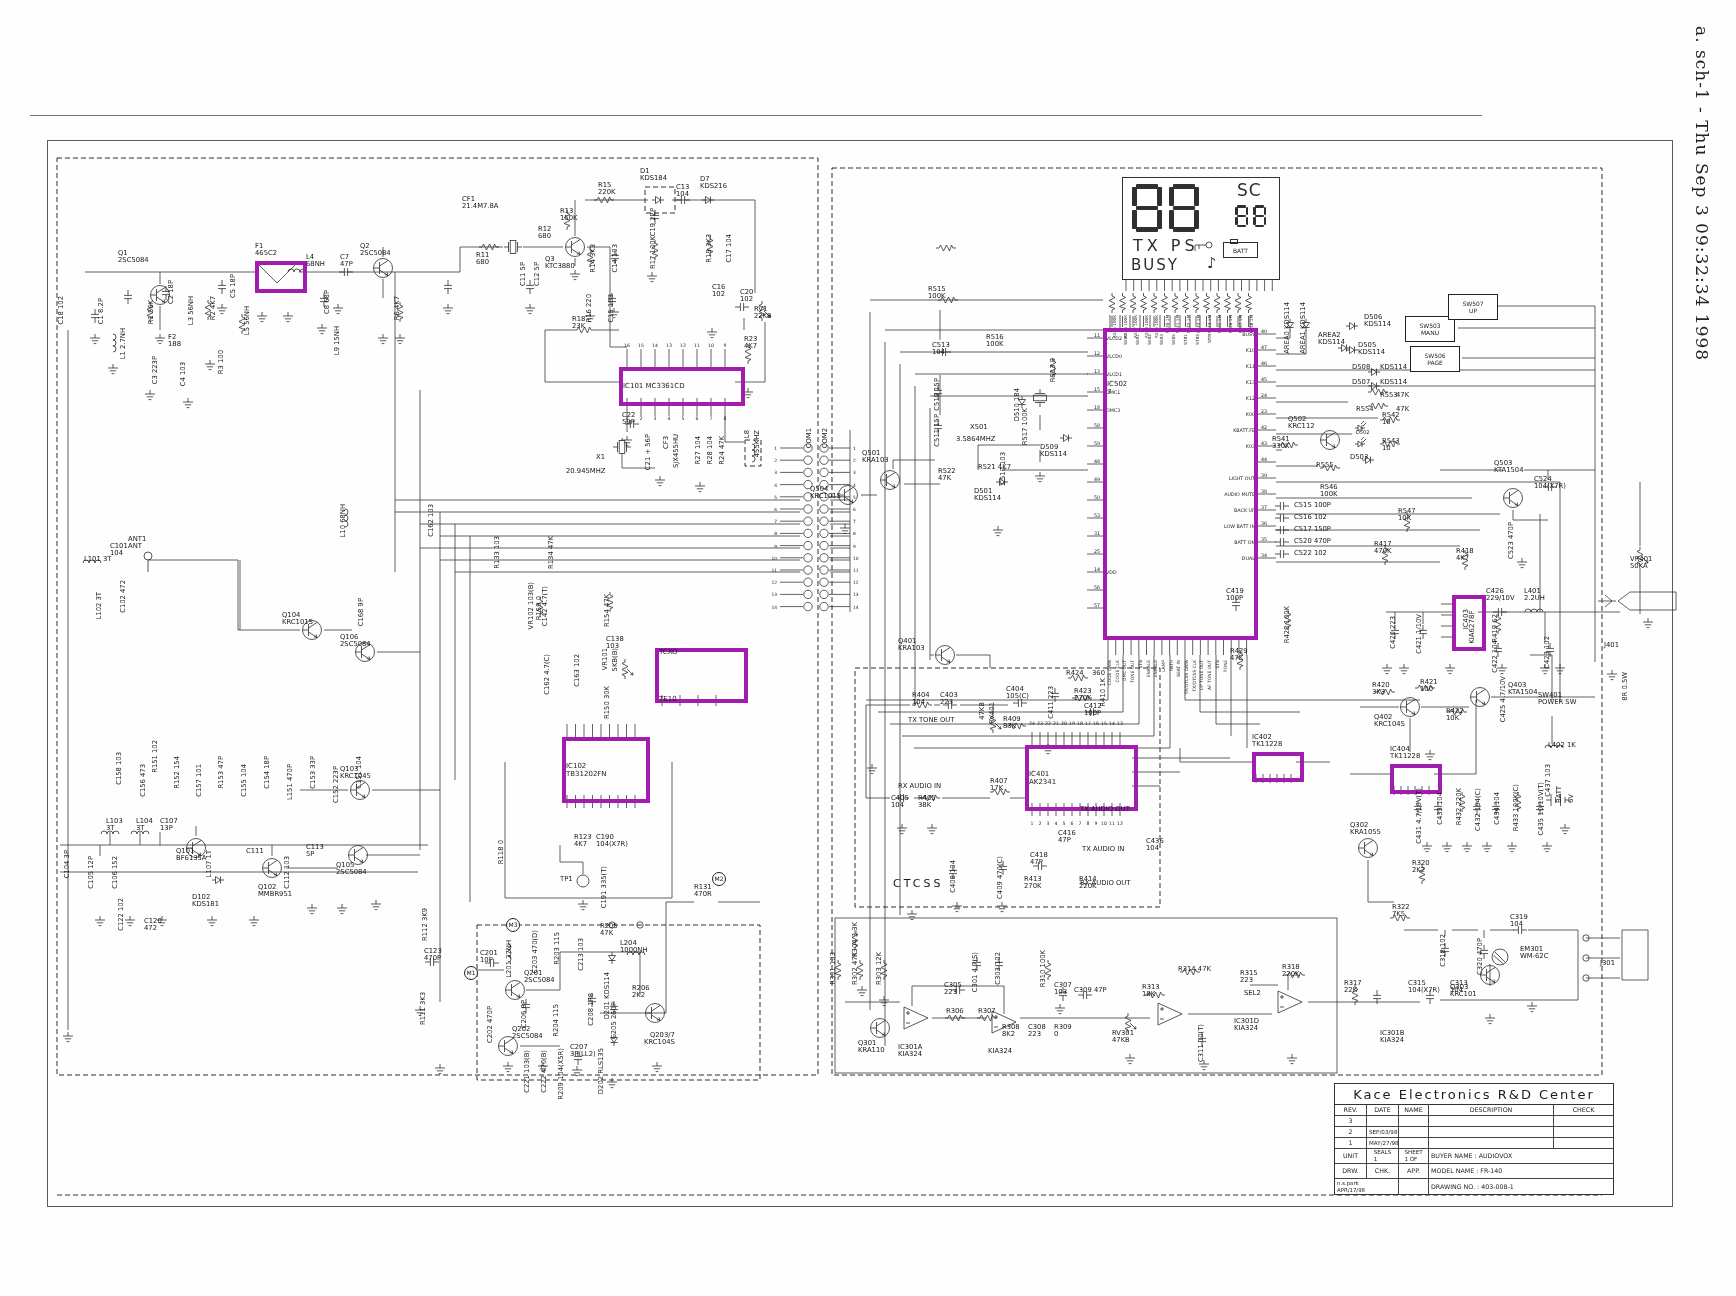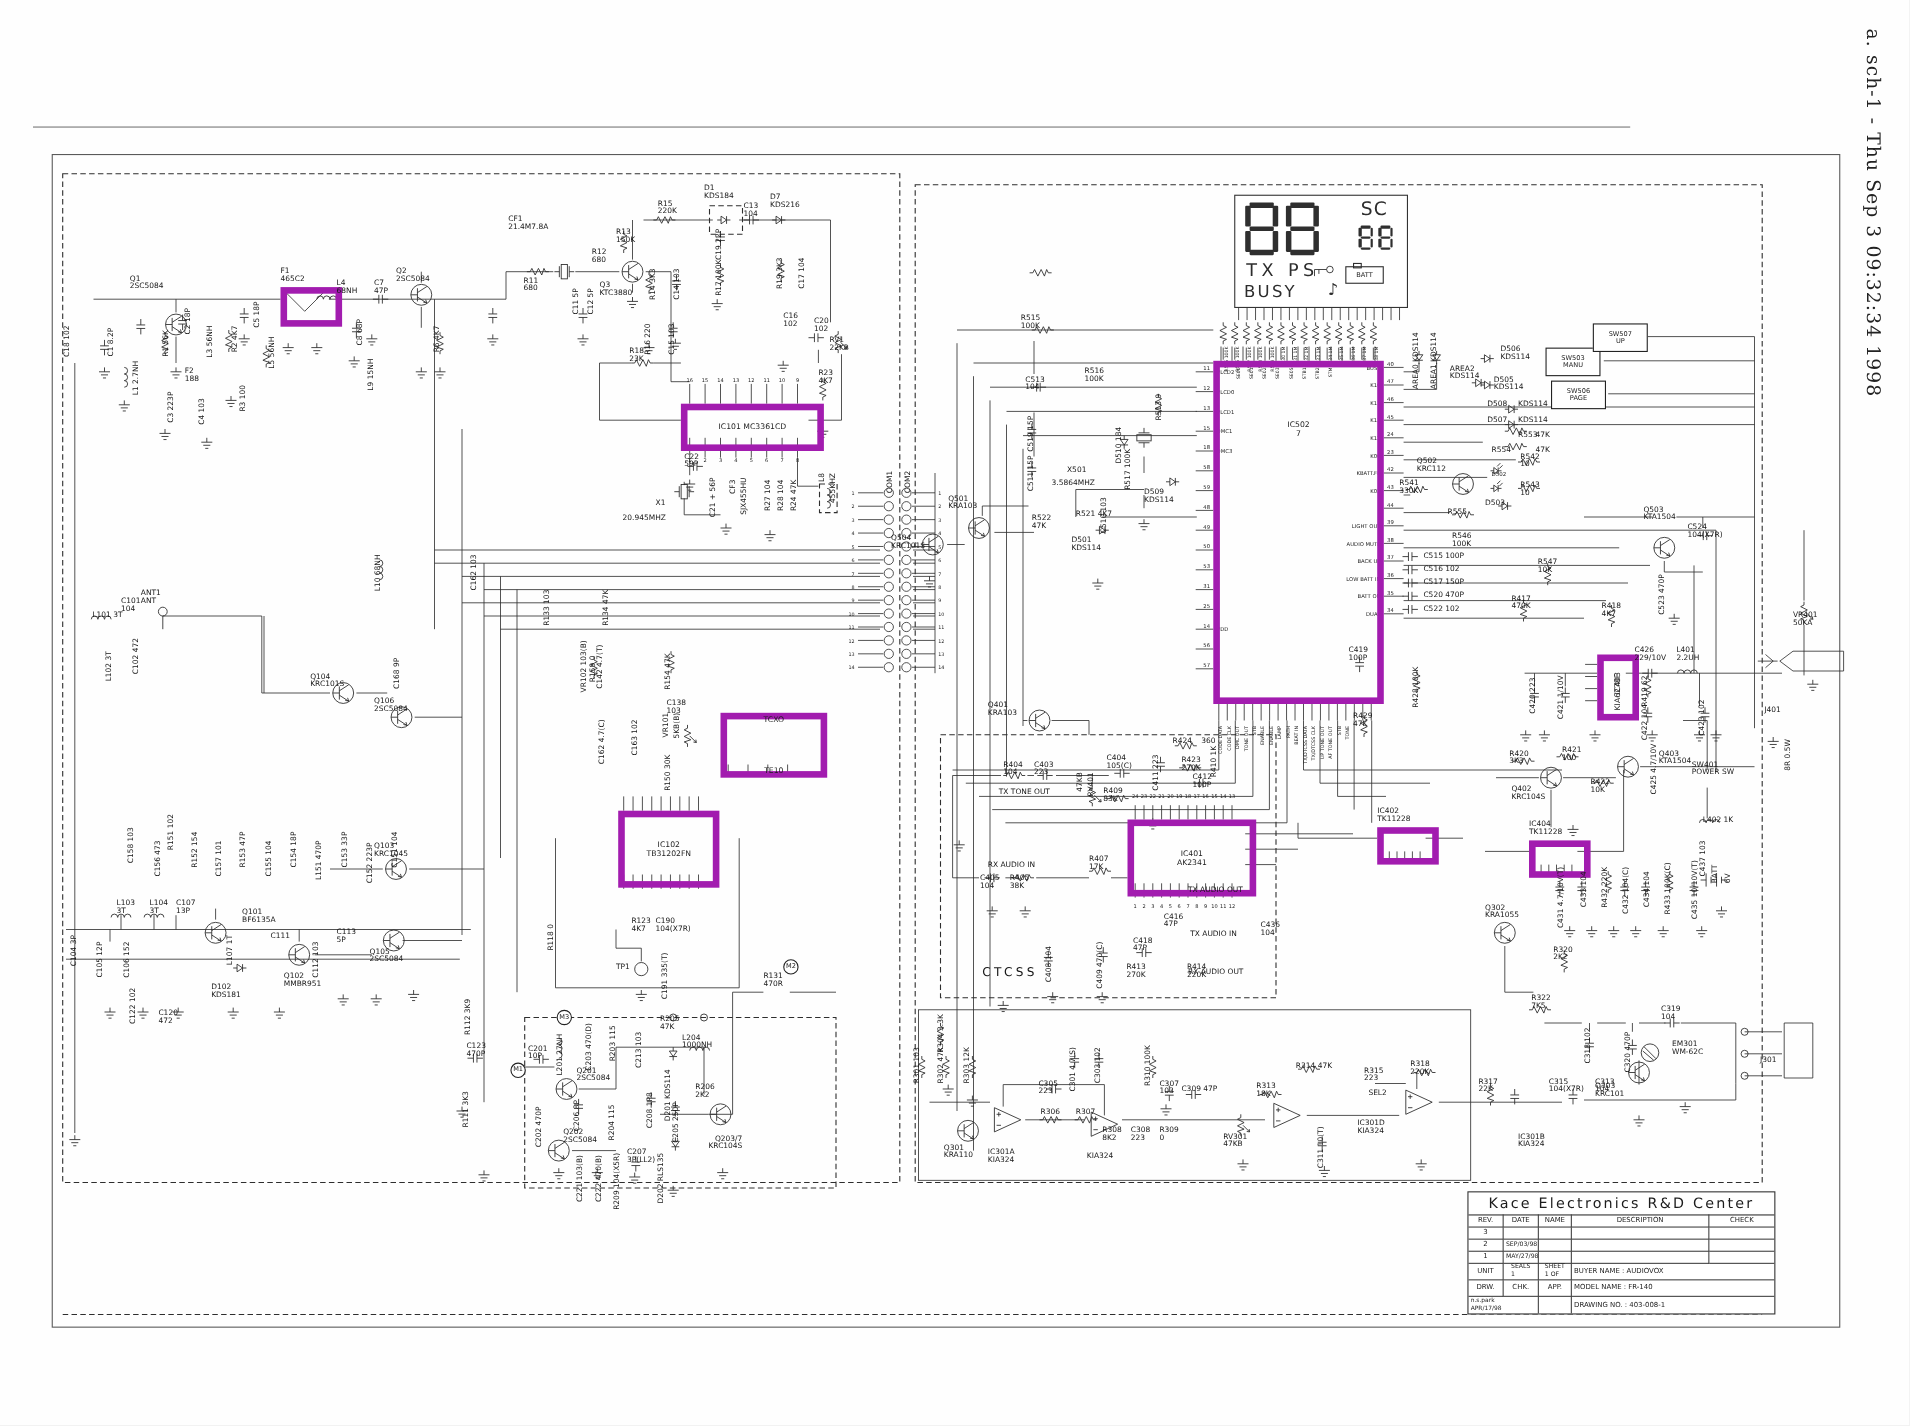--- a/index.html
+++ b/index.html
@@ -10,22 +10,22 @@
   .sidebar{position:absolute;left:1712px;top:26px;font-family:"DejaVu Serif",serif;font-size:17px;
            letter-spacing:1px;white-space:nowrap;transform:rotate(90deg);transform-origin:0 0;color:#222;}
   svg.layer{position:absolute;left:0;top:0;}
   .w{stroke:#2e2e2e;stroke-width:.75;fill:none;}
   .dash{stroke:#2e2e2e;stroke-width:1;fill:none;stroke-dasharray:5 3;}
   .sym{stroke:#2e2e2e;stroke-width:.8;fill:none;}
   .lbl{position:absolute;font-size:6.8px;line-height:1.08;white-space:pre-line;color:#171717;z-index:5;}
   .lbl.v{transform:rotate(-90deg) translateX(-100%);transform-origin:0 0;white-space:nowrap;}
   .lbl.c{border:1px solid #222;border-radius:50%;width:12px;height:12px;display:flex;align-items:center;
          justify-content:center;font-size:6px;background:#fff;}
-  .icbox{position:absolute;border:6px solid #a21caf;background:#fff0;display:flex;flex-direction:column;
-         align-items:center;justify-content:center;font-size:7px;text-align:center;line-height:1.2;z-index:4;}
+  .icbox{position:absolute;border:4px solid #a21caf;background:#fff0;display:flex;flex-direction:column;
+         align-items:flex-start;justify-content:center;font-size:7px;text-align:center;line-height:1.2;z-index:4;}
   .icbox.vert span{transform:rotate(-90deg);}
   .btn{position:absolute;border:1px solid #222;font-size:6px;line-height:1.25;display:flex;flex-direction:column;
        align-items:center;justify-content:center;text-align:center;background:#fff;z-index:5;}
   .lcd{position:absolute;left:1122px;top:177px;width:156px;height:101px;border:1.3px solid #333;background:#fff;z-index:6;}
   .lcd .sc{position:absolute;left:114px;top:2px;font-size:17px;letter-spacing:1px;color:#2d2d2d;}
   .lcd .txps{position:absolute;left:10px;top:58px;font-size:16px;letter-spacing:4px;color:#2d2d2d;}
   .lcd .busy{position:absolute;left:8px;top:78px;font-size:15px;letter-spacing:2px;color:#2d2d2d;}
   .lcd .note{position:absolute;left:84px;top:76px;font-size:15px;color:#2d2d2d;}
   .lcd .batt{position:absolute;left:100px;top:64px;width:33px;height:14px;border:1.4px solid #2d2d2d;
              font-size:6px;display:flex;align-items:center;justify-content:center;}
@@ -748,21 +748,21 @@
 104</span>
       <span class="lbl v" style="left: 120px; top: 580px;">C102 472</span>
       <span class="lbl v" style="left: 96px; top: 592px;">L102 3T</span>
       <span class="lbl" style="left: 282px; top: 612px;">Q104
 KRC101S</span>
       <span class="lbl" style="left: 340px; top: 634px;">Q106
 2SC5084</span>
       <span class="lbl v" style="left: 358px; top: 598px;">C168 9P</span>
       <span class="lbl" style="left: 340px; top: 766px;">Q103
 KRC1045</span>
-      <span class="lbl" style="left: 176px; top: 826px; margin-left: 44px;">Q101
+      <span class="lbl" style="left: 176px; top: 848px;">Q101
 BF6135A</span>
       <span class="lbl" style="left: 258px; top: 884px;">Q102
 MMBR951</span>
       <span class="lbl" style="left: 336px; top: 862px;">Q105
 2SC5084</span>
       <span class="lbl" style="left: 192px; top: 894px;">D102
 KDS181</span>
       <span class="lbl" style="left: 106px; top: 818px;">L103
 3T</span>
       <span class="lbl" style="left: 136px; top: 818px;">L104

